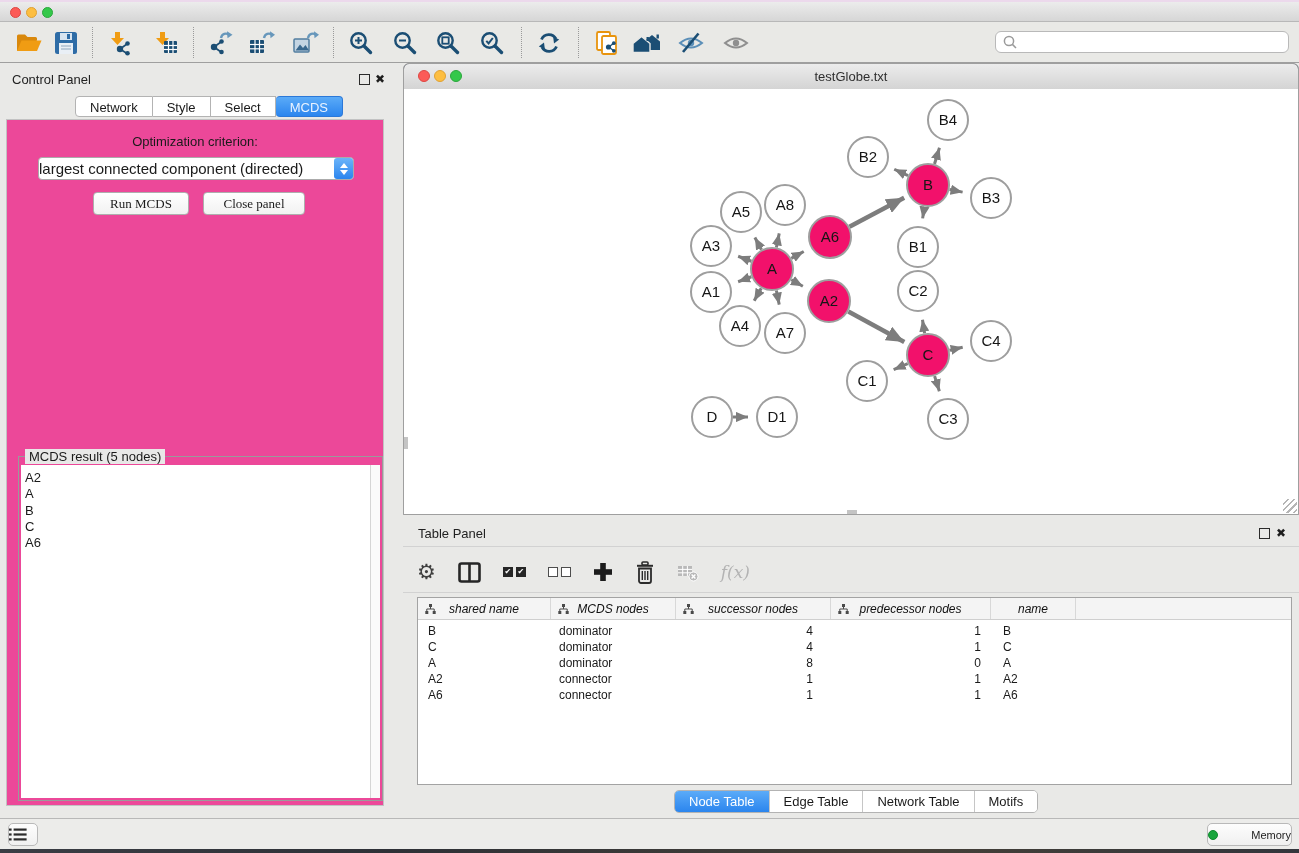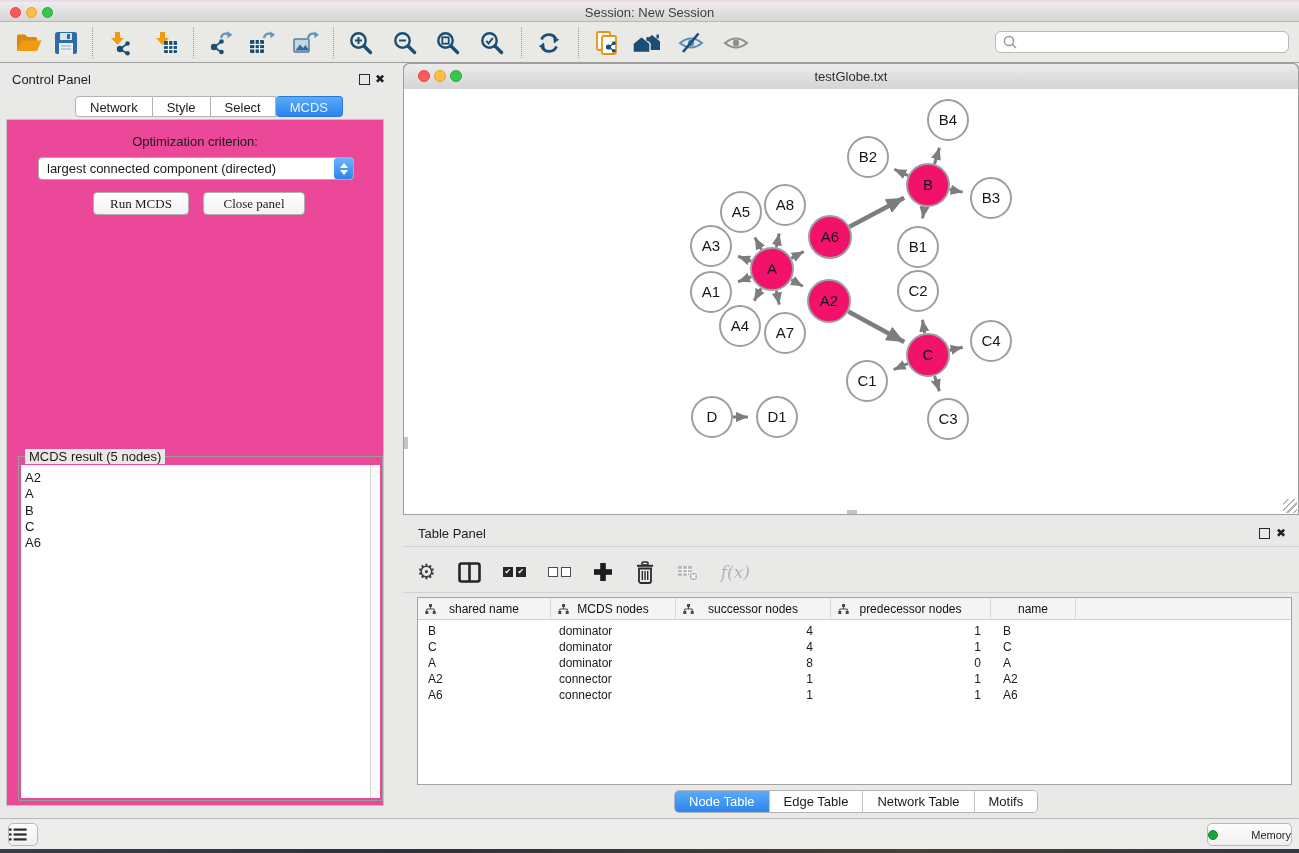--- a/index.html
+++ b/index.html
@@ -29,21 +29,21 @@
 
   
   #cp-tabs{display:flex;}
   .cp-tab{height:21px;line-height:21px;padding:0 14px;font-size:13px;background:#fff;border:1px solid #b3b3b3;border-left:none;box-sizing:border-box;text-align:center;}
   .cp-tab:first-child{border-left:1px solid #b3b3b3;border-radius:4px 0 0 4px;}
   .cp-tab.active{background:linear-gradient(#5babf8,#2b85ee);color:#eaf3ff;border-color:#2b78d8;border-radius:4px;}
   .cp-tab:last-child:not(.active){border-radius:0 4px 4px 0;}
   #cp-content{left:6px;top:56px;width:378px;height:687px;background:#ec4899;border:1px solid #c2c2c2;box-sizing:border-box;}
   #opt-label{left:0;width:100%;top:14px;text-align:center;font-size:13px;}
   #criterion-select{left:31px;top:37px;width:316px;height:23px;background:#fff;border:1px solid #ababab;border-radius:4px;box-sizing:border-box;display:flex;align-items:center;}
-  #criterion-select .sel-text{flex:1;font-size:13px;padding-left:8px;white-space:nowrap;overflow:hidden;}
+  #criterion-select .sel-text{flex:1;font-size:15px;white-space:nowrap;overflow:hidden;}
   #criterion-select .stepper{width:19px;height:21px;border-radius:3px;background:linear-gradient(#6cb4f9,#2b85ee);display:flex;flex-direction:column;align-items:center;justify-content:center;gap:2px;margin-right:0px;}
   .tri-up{width:0;height:0;border-left:4px solid transparent;border-right:4px solid transparent;border-bottom:5px solid #fff;}
   .tri-down{width:0;height:0;border-left:4px solid transparent;border-right:4px solid transparent;border-top:5px solid #fff;}
   .btn{height:23px;background:linear-gradient(#ffffff,#f2f2f2);border:1px solid #aeaeae;border-radius:4px;box-sizing:border-box;font-size:13px;text-align:center;line-height:21px;font-family:Liberation Serif, serif;}
   #group-box{left:11px;top:336px;width:365px;height:345px;border:1px solid #9a9a9a;box-sizing:border-box;}
   #group-label{left:6px;top:-8px;background:#e8e8e7;padding:0 4px;font-size:13px;}
   #result-list{left:2px;top:8px;right:11px;bottom:2px;background:#fff;border-right:1px solid #e0e0e0;}
   #result-scroll{top:8px;right:2px;width:9px;bottom:2px;background:#fafafa;border-left:1px solid #d5d5d5;}
   .result-item{font-size:13px;line-height:16.3px;padding-left:4px;}
 
@@ -63,21 +63,21 @@
   #tp-toolbar{left:14px;top:32px;width:875px;height:40px;display:flex;align-items:center;gap:22px;}
   #tp-sep2{left:0px;top:72px;width:896px;border-top:1px solid #d2d2d2;}
   .tp-ic{display:flex;align-items:center;justify-content:center;}
   .cbx-pair{display:flex;gap:3px;}
   .cbx{width:10px;height:10px;box-sizing:border-box;display:flex;align-items:center;justify-content:center;}
   .cbx.on{background:#262626;color:#fff;font-size:8px;line-height:8px;}
   .cbx.off{border:1.6px solid #4d4d4d;background:#fff;}
   .fx-label{font-family:"DejaVu Serif",serif;font-style:italic;font-size:17px;color:#b3b3b3;}
   #node-table{left:14px;top:77px;width:875px;height:188px;background:#fff;border:1px solid #a3a3a3;box-sizing:border-box;overflow:hidden;}
   .th-row{display:flex;height:22px;background:#f4f4f4;border-bottom:1px solid #cfcfcf;box-sizing:border-box;}
-  .th-cell{display:flex;align-items:center;justify-content:center;gap:5px;font-size:12px;color:#111;border-right:1px solid #d8d8d8;box-sizing:border-box;position:relative;}
+  .th-cell{display:flex;align-items:center;justify-content:center;gap:5px;font-size:12px;color:#111;border-right:1px solid #d8d8d8;box-sizing:border-box;position:relative;font-style:italic;}
   .th-cell .tree-ic{position:absolute;left:7px;top:6px;}
   .td-row{display:flex;height:16px;align-items:center;}
   .td-cell{font-size:12px;box-sizing:border-box;white-space:nowrap;overflow:hidden;}
 
   
   #table-tabs{left:674px;top:790px;display:flex;border-radius:5px;overflow:hidden;border:1px solid #b3b3b3;}
   .bt-tab{height:21px;line-height:21px;font-size:13px;background:#fff;padding:0 14px;border-left:1px solid #c6c6c6;}
   .bt-tab:first-child{border-left:none;}
   .bt-tab.active{background:linear-gradient(#5babf8,#2b85ee);color:#fff;}
 
@@ -90,21 +90,20 @@
 </style>
 </head>
 <body>
 
 <div id="screen">
 
   <div class="abs" id="titlebar">
     <div class="abs light red" style="left:10px;"></div>
     <div class="abs light yellow" style="left:26px;"></div>
     <div class="abs light green" style="left:42px;"></div>
-    <div class="abs" id="main-title">Session: New Session</div>
   </div>
 
   <div class="abs" id="toolbar">
     <div class="abs tbicon" style="left:15px;">
       <svg width="28" height="24" viewBox="0 0 28 24">
         <path d="M2 20 V5 a1.5 1.5 0 0 1 1.5 -1.5 h6.5 l2.5 2.5 h8 a1.5 1.5 0 0 1 1.5 1.5 v2" fill="#d9880c"></path>
         <path d="M2 20 L6.5 9.5 h20 L22 20 Z" fill="#f09c13"></path>
       </svg>
     </div>
     <div class="abs tbicon" style="left:52px;">

